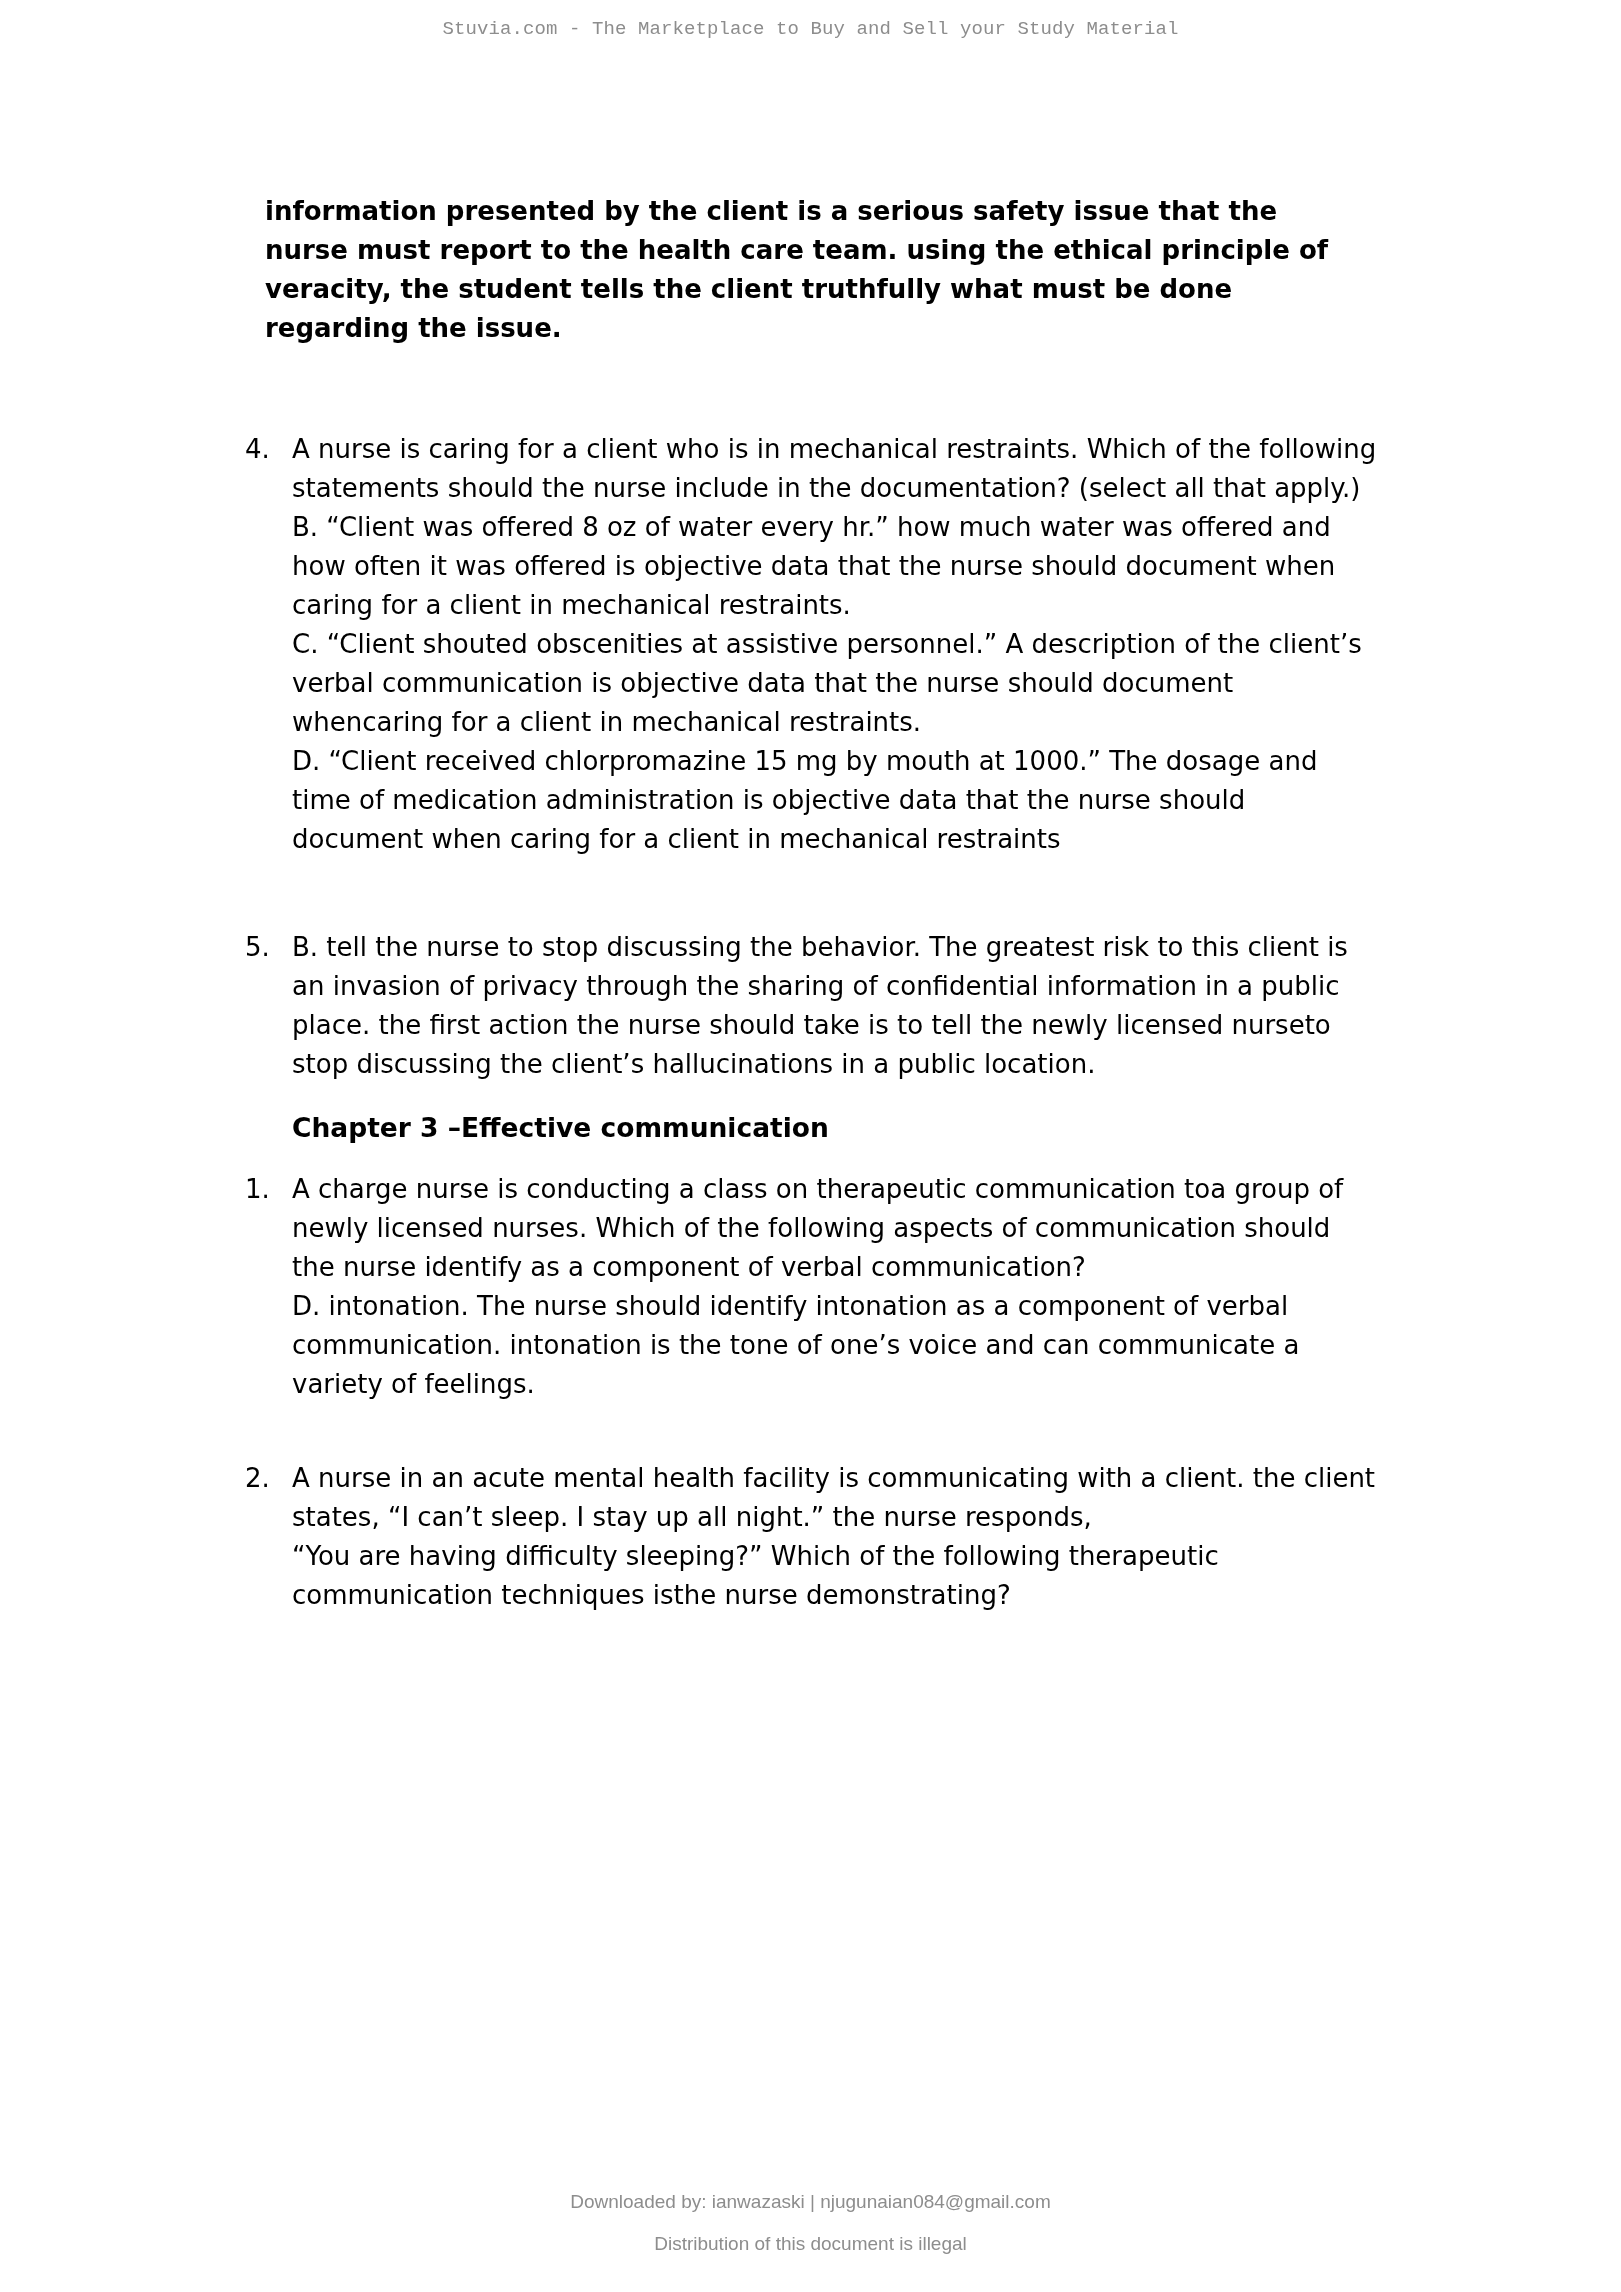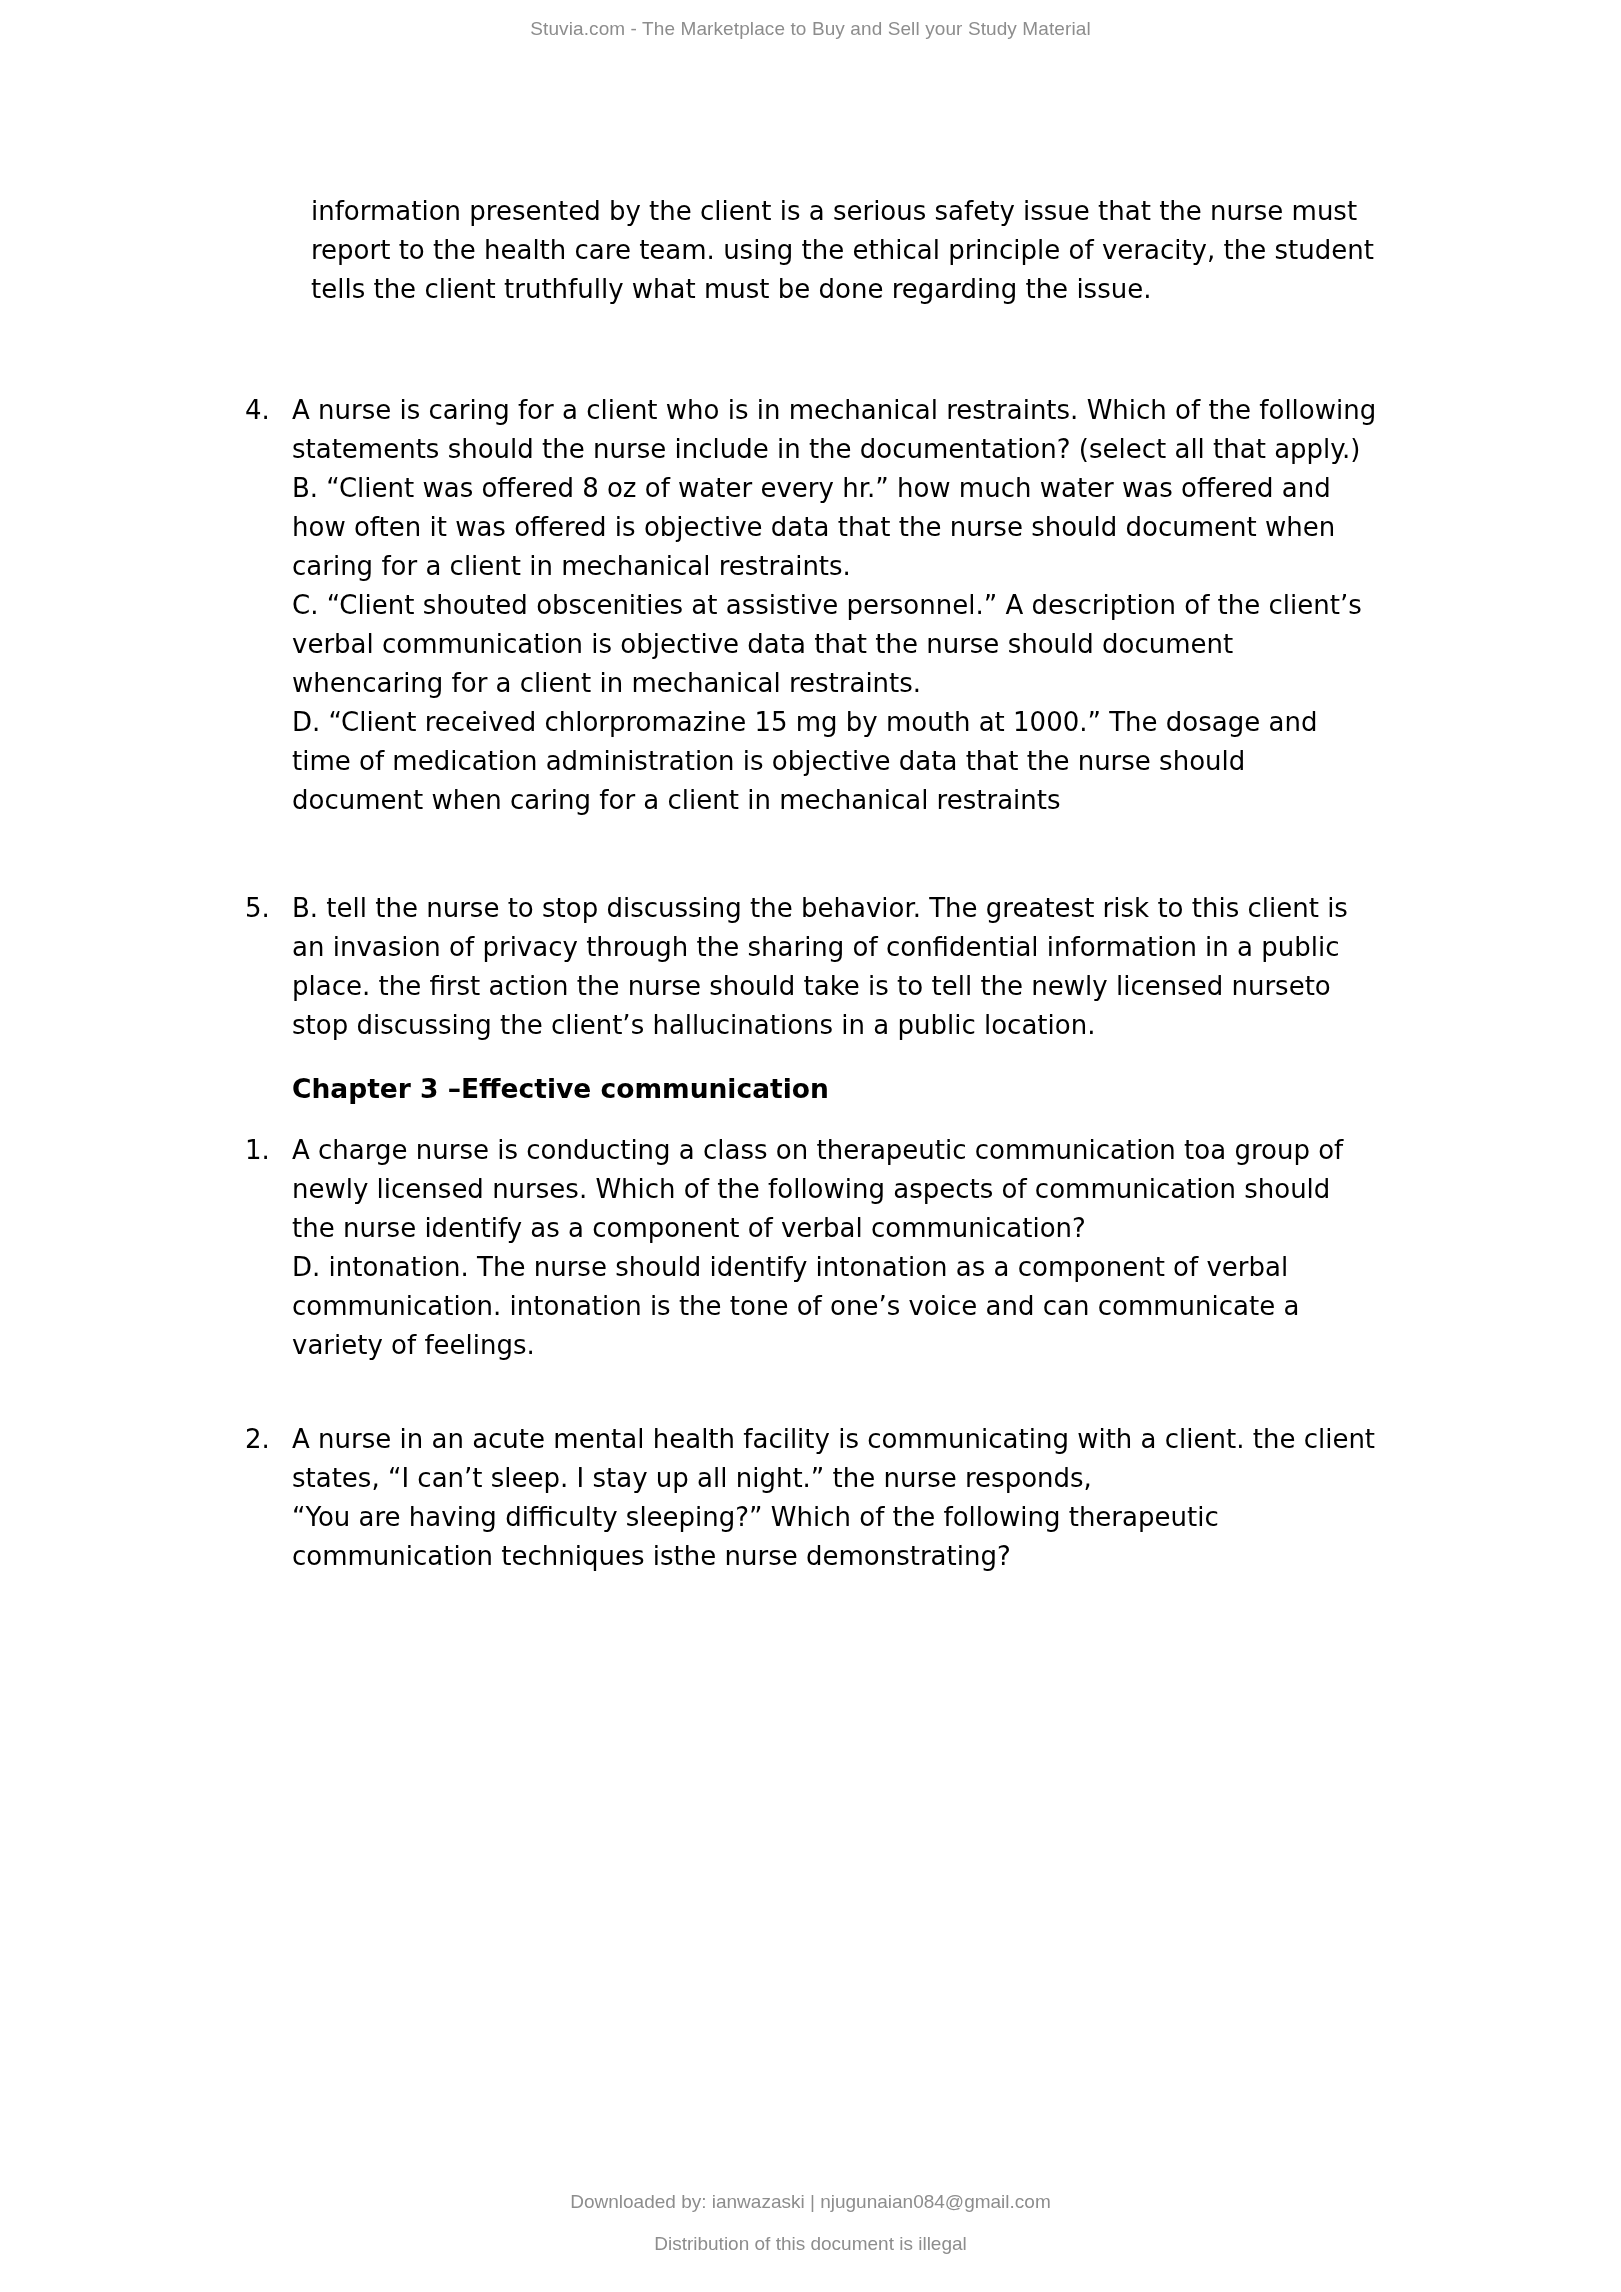--- a/index.html
+++ b/index.html
@@ -14,41 +14,42 @@
     background: #ffffff;
     overflow: hidden;
     box-sizing: border-box;
   }
   .running-head {
     position: absolute;
     top: 17.6px;
     left: 0;
     width: 1621px;
     text-align: center;
-    font-family: Liberation Sans, sans-serif;
+    font-family: Liberation Mono, monospace;
     font-size: 19px;
     color: #8d8d8d;
     letter-spacing: 0.1px;
   }
   .body-col {
     position: absolute;
     left: 243px;
     top: 192px;
     width: 1137px;
   }
   .para {
     font-family: "DejaVu Sans", sans-serif;
     font-size: 26px;
     line-height: 39px;
     color: #000000;
     margin: 0;
   }
   .para.lead {
-    margin-left: 68px;
+    margin-left: 22px;
     width: 1093px;
+    font-weight: bold;
   }
   .qitem {
     position: relative;
     display: flex;
     align-items: flex-start;
   }
   .qnum {
     font-family: "DejaVu Sans", sans-serif;
     font-size: 26px;
     line-height: 39px;

